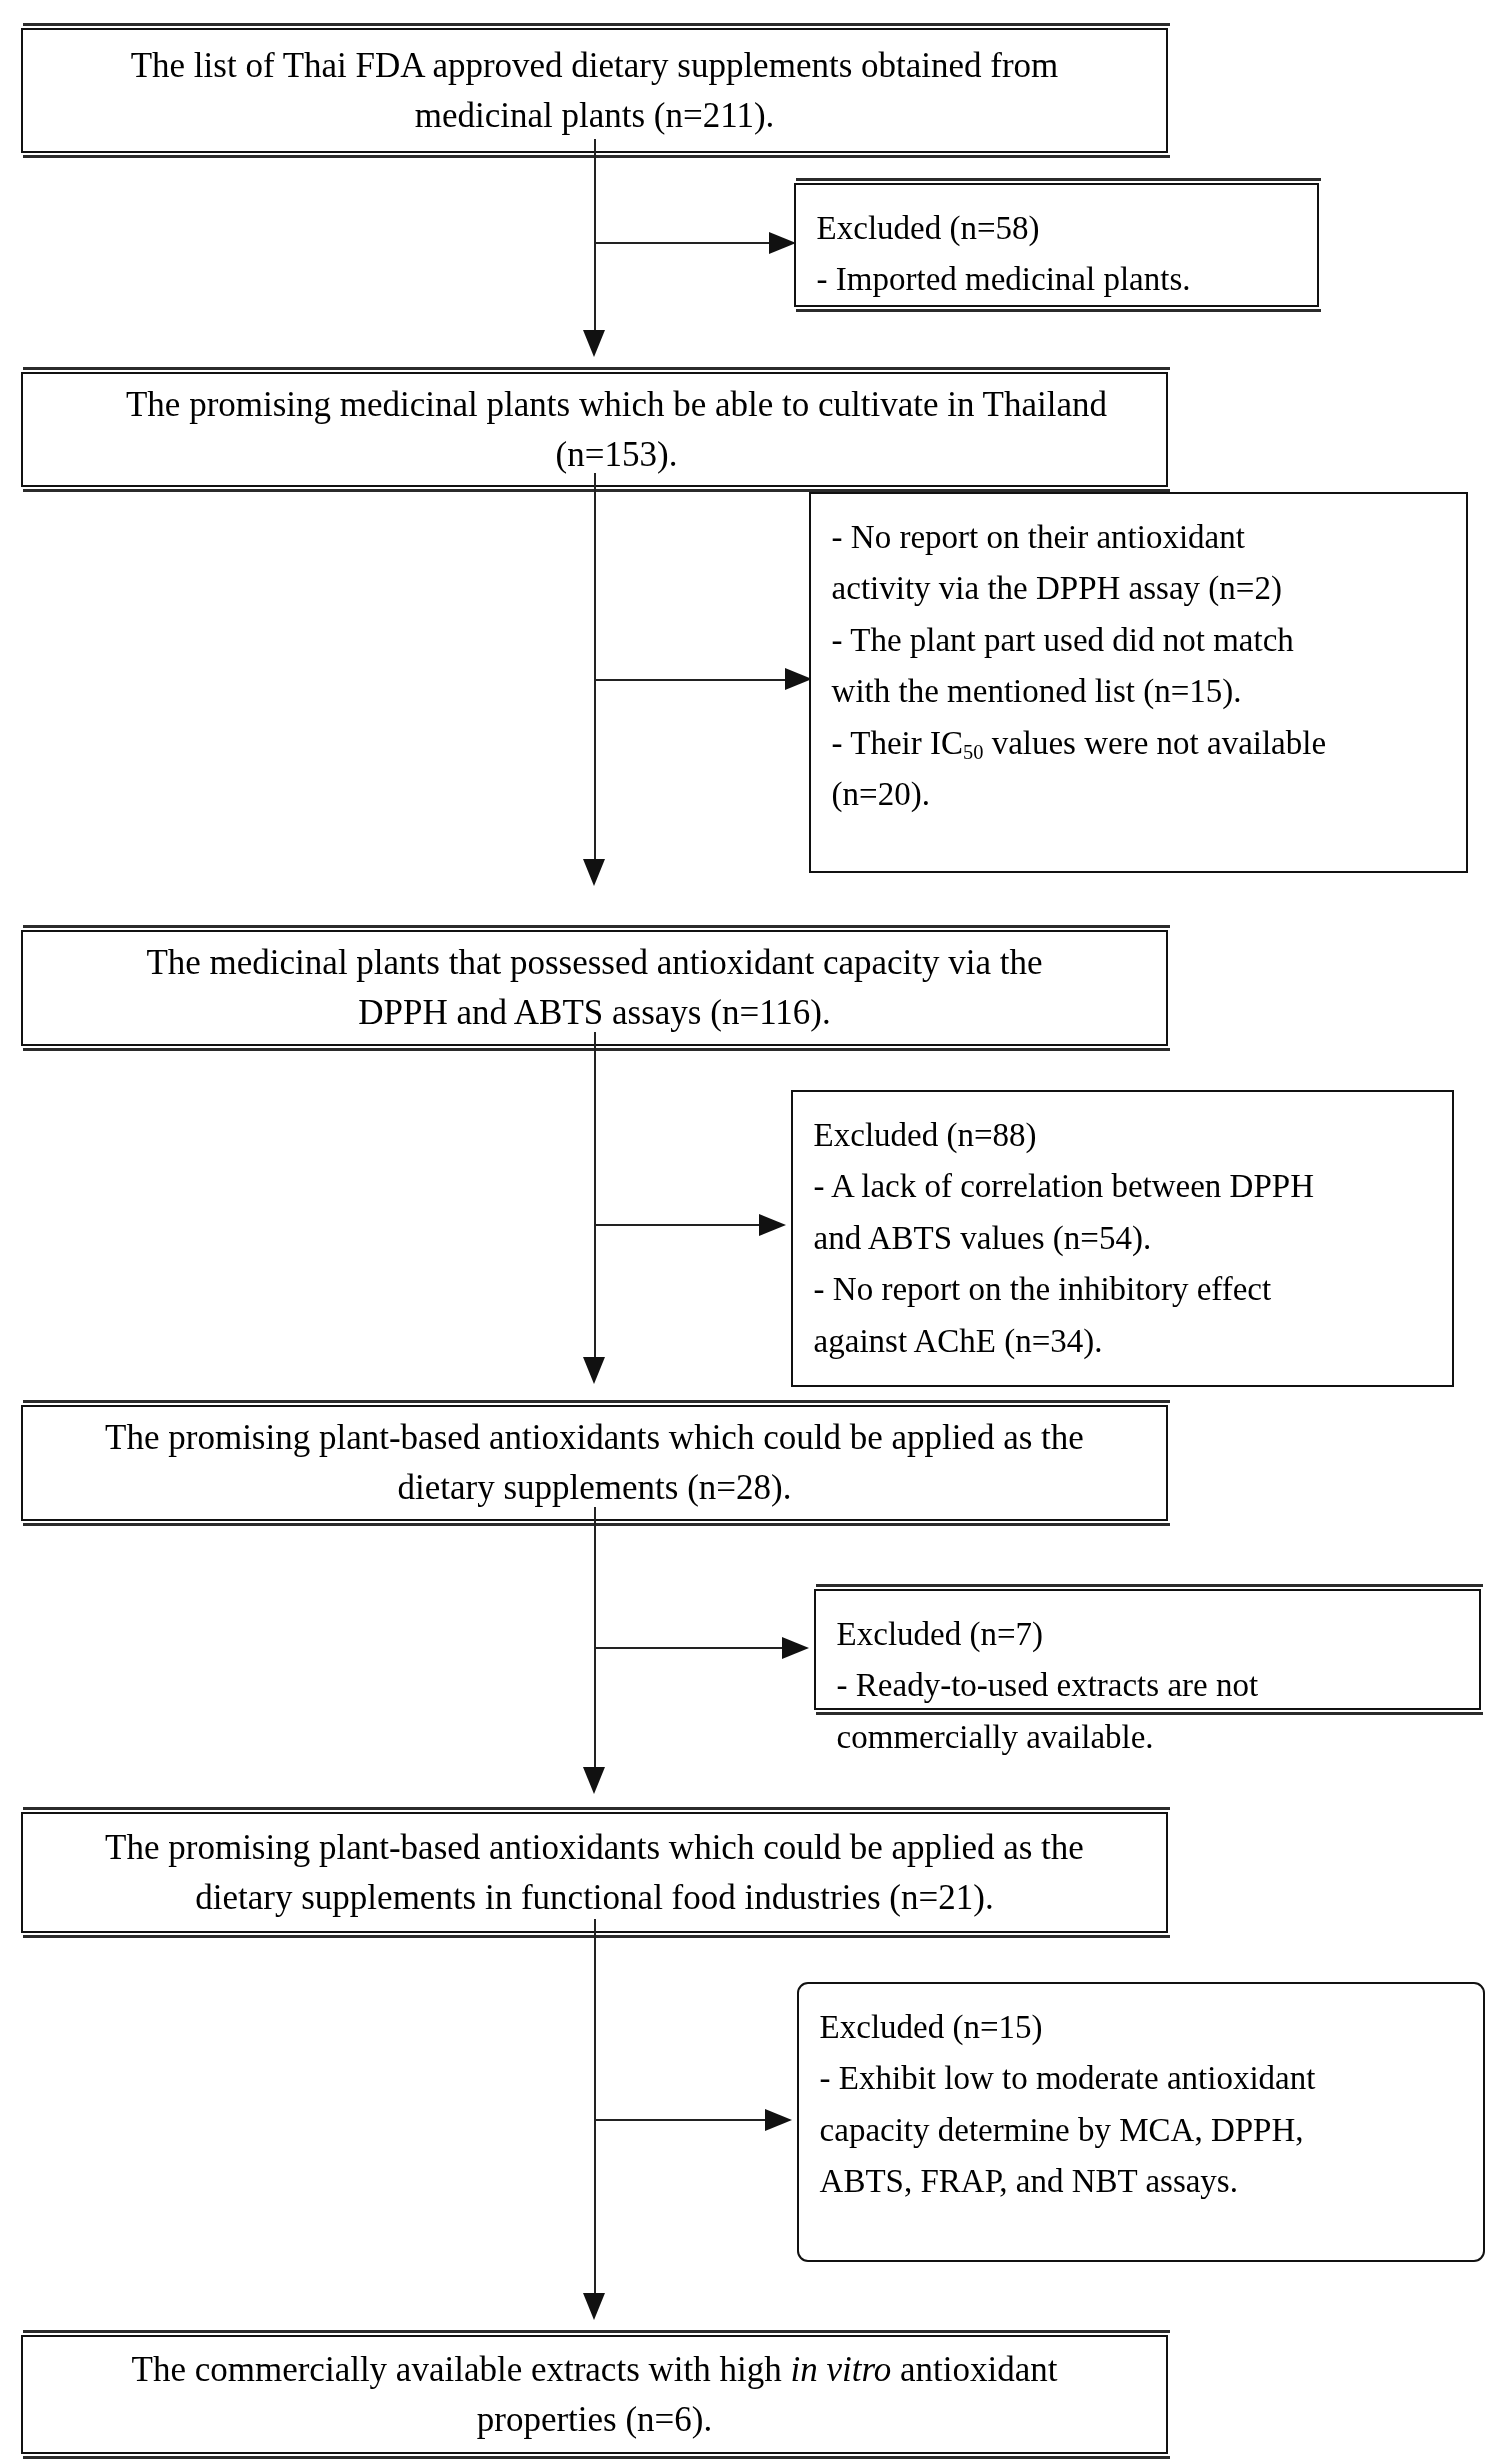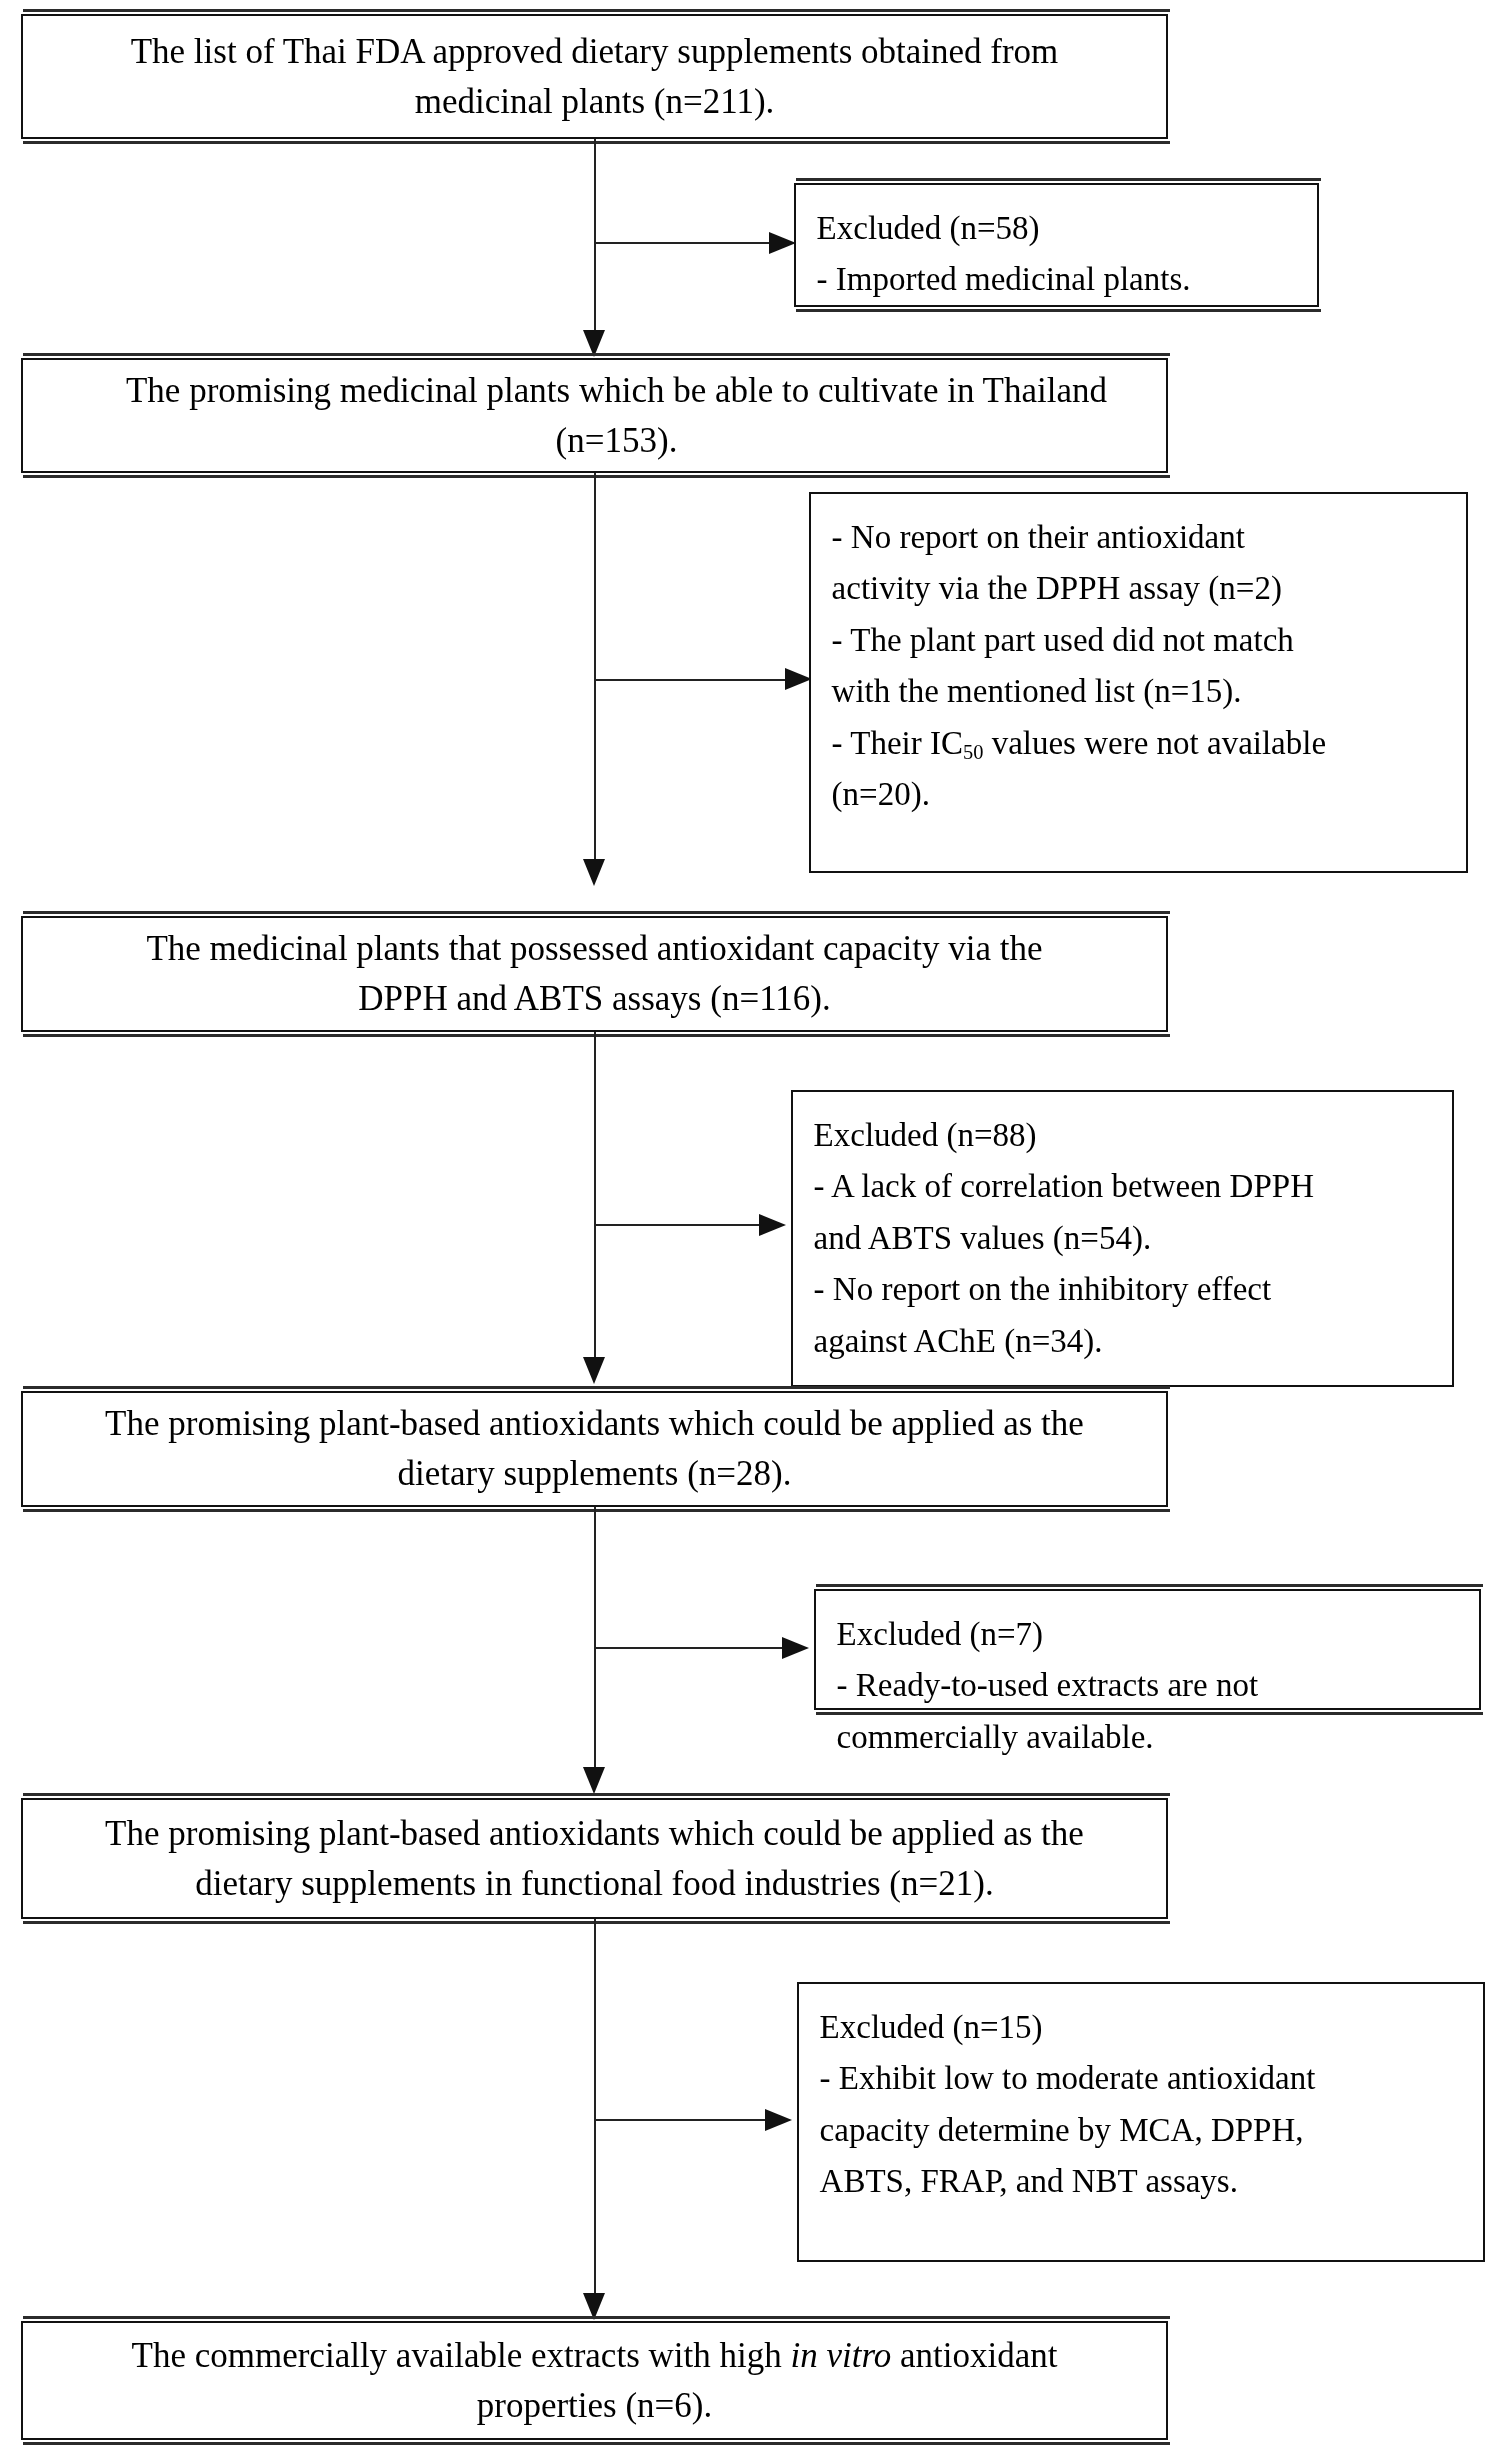--- a/index.html
+++ b/index.html
@@ -41,20 +41,21 @@
     content: "";
     position: absolute;
     top: -6.7px;
     left: 0;
     right: -3.6px;
     height: 3px;
     background: #2b2b2b;
   }
   .main-box {
     border-width: 2.4px;
+    margin-top: 14px;
   }
   .main-box .txt {
     width: 100%;
     text-align: center;
     font-size: 35px;
     line-height: 1.42;
     padding: 0 18px;
     box-sizing: border-box;
   }
   .excl-box {
@@ -196,21 +197,21 @@
       <span>The promising plant-based antioxidants which could be applied as the</span><br>
       <span>dietary supplements in functional food industries (n=21).</span>
     </div>
   </div>
 
   <div class="vline" style="left:594px; top:1919px; height:376px;"></div>
   <div class="arrow-down" style="left:583px; top:2293px;"></div>
   <div class="hline" style="left:594px; top:2119px; width:174px;"></div>
   <div class="arrow-right" style="left:765px; top:2109px;"></div>
 
-  <div class="box excl-box" style="left:797px; top:1982px; width:688px; height:280px;">
+  <div class="box excl-box" style="left:797px; top:1982px; width:688px; height:280px;border-radius:11px;">
     <div class="txt">
       <span class="ln">Excluded (n=15)</span>
       <span class="ln">- Exhibit low to moderate antioxidant</span>
       <span class="ln">capacity determine by MCA, DPPH,</span>
       <span class="ln">ABTS, FRAP, and NBT assays.</span>
     </div>
   </div>
 
   <div class="box main-box shadow-bar" style="left:21px; top:2321px; width:1147px; height:119px;">
     <div class="txt">

